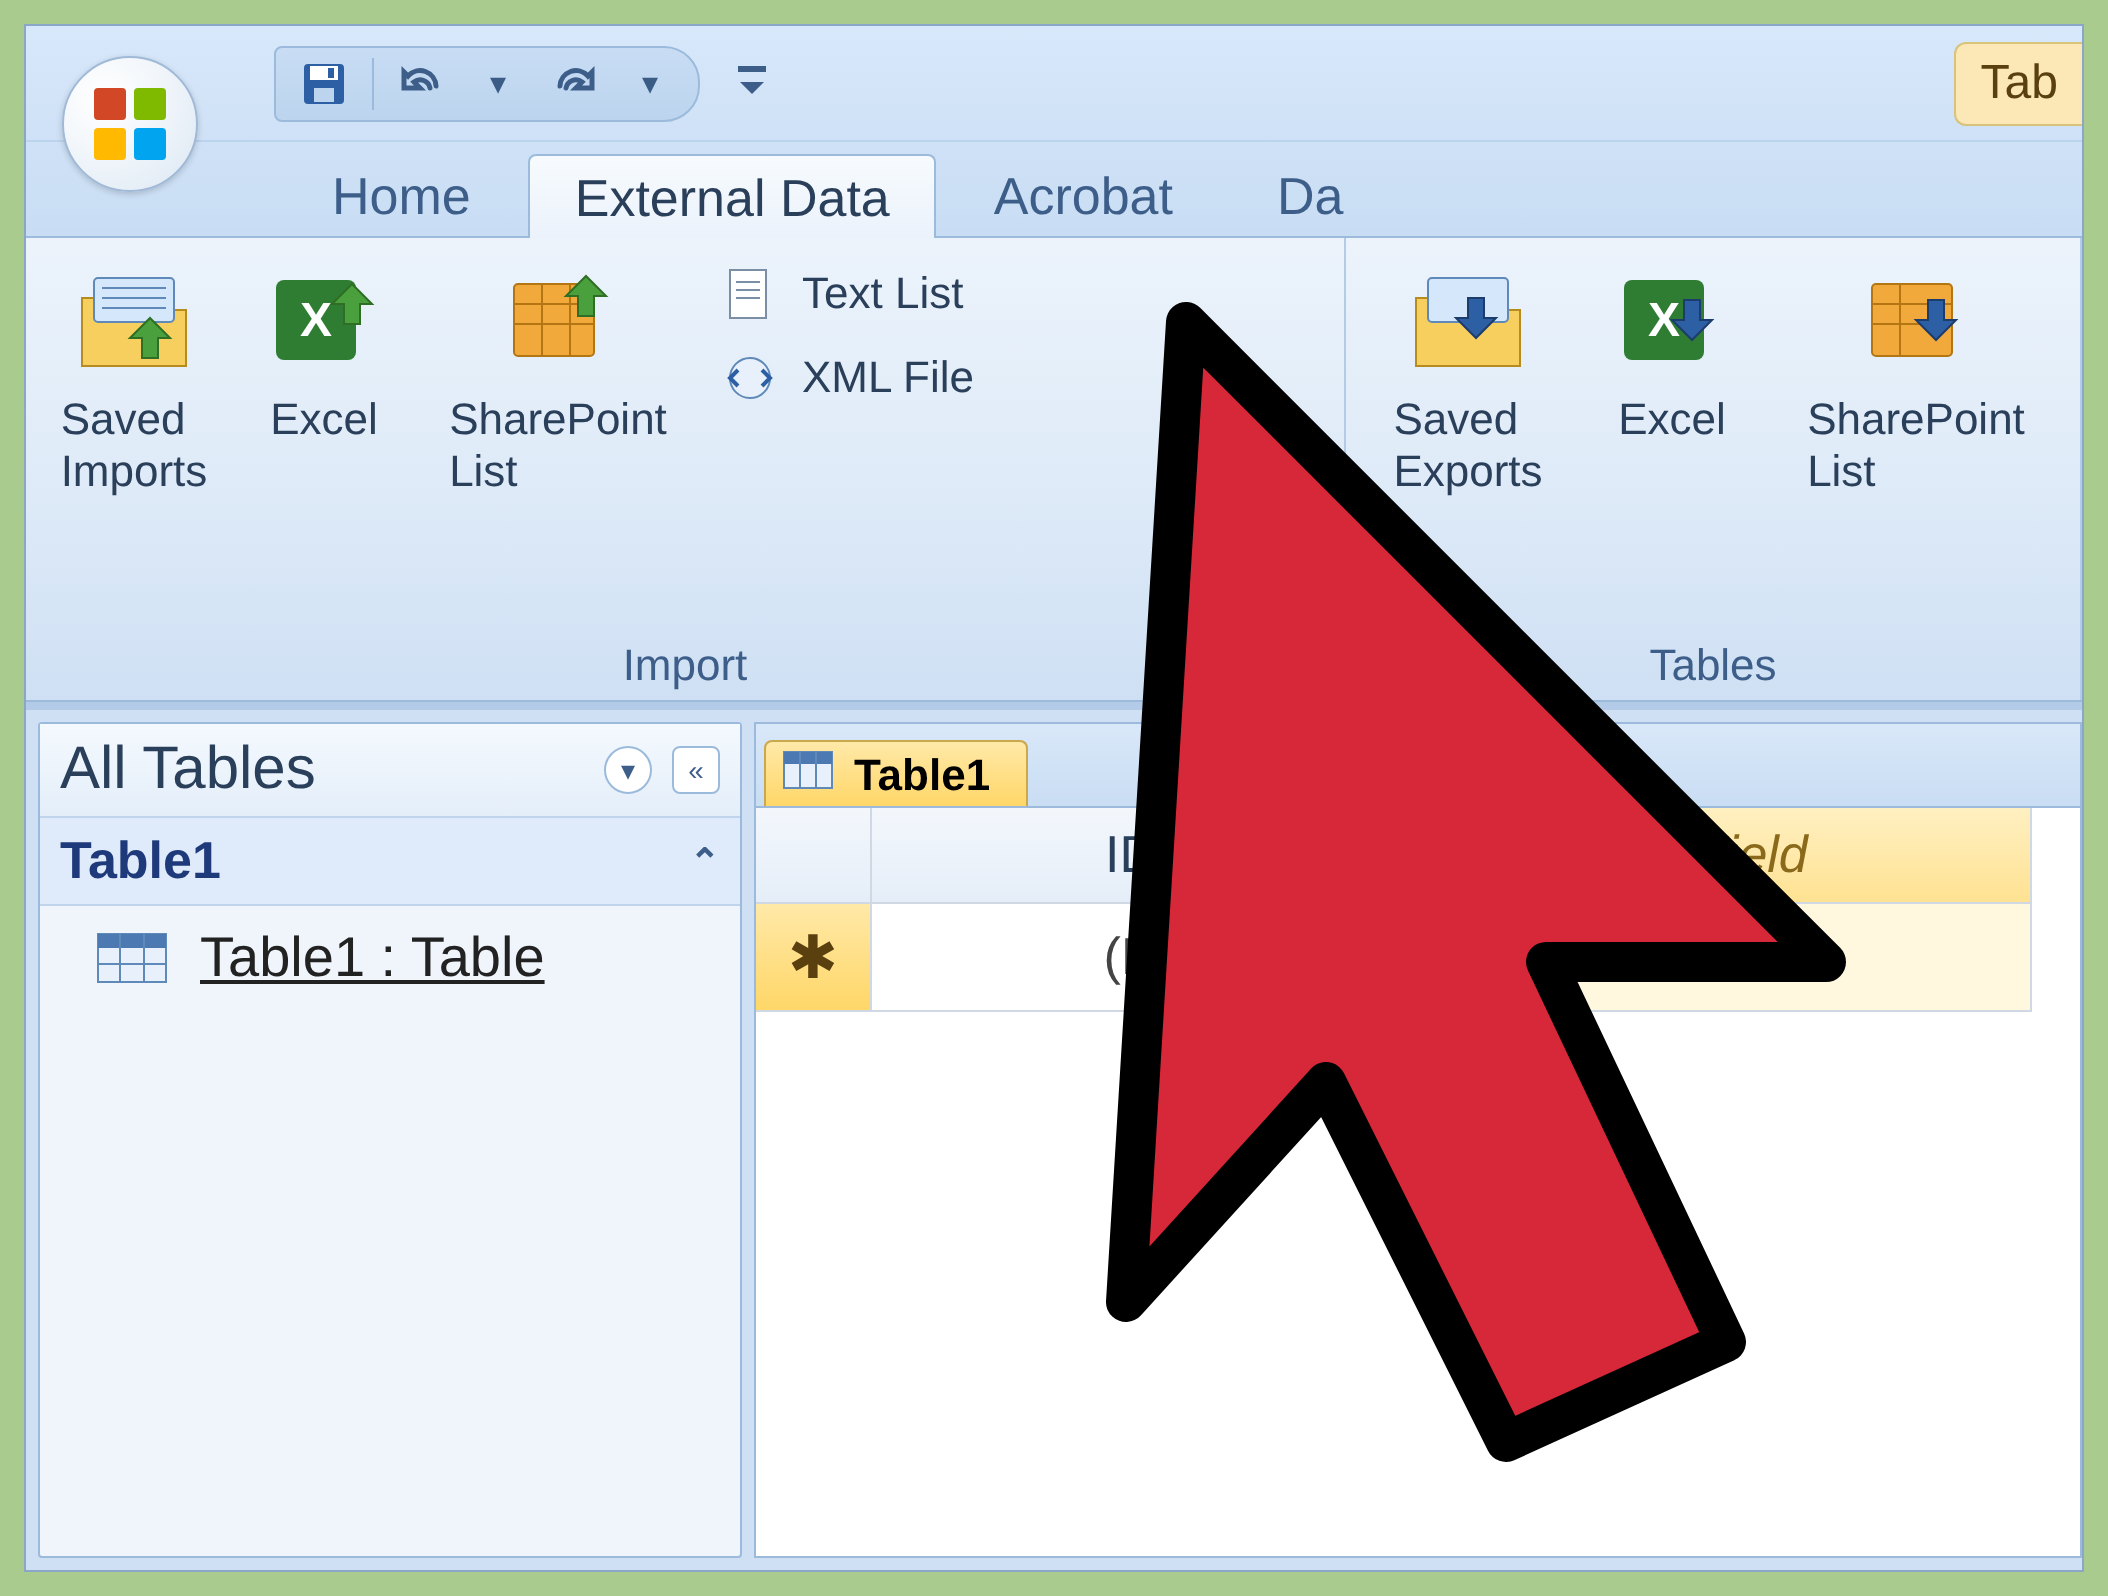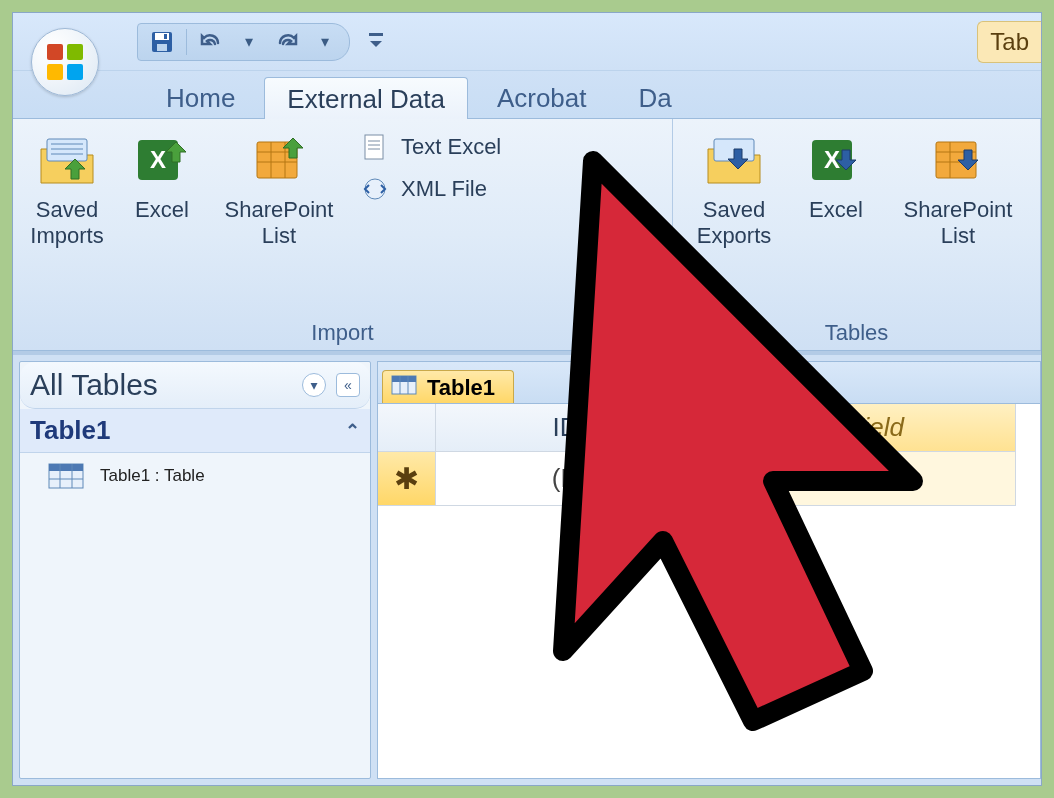--- a/index.html
+++ b/index.html
@@ -63,21 +63,21 @@
   }
   .group-body { display:flex; gap:4px; flex:1; }
   .group-label {
     text-align:center; font-size:22px; color:#3e5e8a; padding:2px 0 4px;
   }
   .big-btn {
     width: 96px; display:flex; flex-direction:column; align-items:center; justify-content:flex-start;
     padding-top:6px;
   }
   .big-btn .icon-slot { width:64px; height:60px; display:flex; align-items:center; justify-content:center; }
-  .big-btn .lbl { font-size:22px; color:#2a3f5a; text-align:center; line-height:1.2; margin-top:6px; }
+  .big-btn .lbl { font-size:22px; color:#2a3f5a; text-align:left; line-height:1.2; margin-top:6px; }
   .stack {
     width:160px; display:flex; flex-direction:column; gap:2px; padding-top:2px;
   }
   .stack-row {
     display:flex; align-items:center; gap:8px; height:40px; padding:0 4px;
   }
   .stack-row .mini-icon { width:36px; height:32px; display:flex; align-items:center; justify-content:center; }
   .stack-row .stxt { font-size:22px; color:#2a3f5a; }
   
   .content {
@@ -87,30 +87,29 @@
   }
   .nav-pane {
     width:352px; background:#eff5fb; border:1px solid #9cbbdc; margin:6px; border-radius:2px;
     display:flex; flex-direction:column;
   }
   .nav-head {
     display:flex; align-items:center; justify-content:space-between;
     padding:6px 10px; font-size:30px; color:#2a3f5a;
     background:linear-gradient(to bottom,#f4f9fe,#e4eef9);
     border-bottom:1px solid #c0d4eb;
-    border-radius:15px;
   }
   .nav-head .ctrls { display:flex; gap:10px; }
   .nav-head .ctrl { width:24px; height:24px; border:1px solid #9cbbdc; border-radius:50%; display:flex; align-items:center; justify-content:center; font-size:14px; color:#3e5e8a; background:#fff; }
   .nav-group {
     background:#dfeafa; padding:6px 10px; font-size:26px; color:#1f3a7a; font-weight:bold;
     border-bottom:1px solid #c0d4eb; display:flex; justify-content:space-between; align-items:center;
   }
   .nav-item {
-    padding:10px 12px 10px 28px; font-size:17px; color:#222; display:flex; align-items:center; gap:16px;
+    padding:10px 12px 10px 28px; font-size:28px; color:#222; display:flex; align-items:center; gap:16px;text-decoration:underline;
   }
   .table-mini-icon { width:36px; height:26px; }
   
   .sheet {
     flex:1; margin:6px 0 6px 0; background:#fff; border:1px solid #9cbbdc; position:relative;
     display:flex; flex-direction:column; overflow:hidden;
   }
   .sheet-tabbar {
     height:42px; background:linear-gradient(to bottom,#d9e8f9,#c9ddf3);
     border-bottom:1px solid #9cbbdc; display:flex; align-items:flex-end; padding-left:4px;
@@ -235,21 +234,21 @@
         <div class="stack">
           <div class="stack-row">
             <div class="mini-icon">
               <svg width="28" height="28" viewBox="0 0 28 28">
                   <rect x="4" y="2" width="18" height="24" fill="#fff" stroke="#7a8ea5"></rect>
                   <line x1="7" y1="8" x2="19" y2="8" stroke="#7a8ea5"></line>
                   <line x1="7" y1="12" x2="19" y2="12" stroke="#7a8ea5"></line>
                   <line x1="7" y1="16" x2="19" y2="16" stroke="#7a8ea5"></line>
                 </svg>
             </div>
-            <div class="stxt">Text Excel</div>
+            <div class="stxt">Text List</div>
           </div>
           <div class="stack-row">
             <div class="mini-icon">
               <svg width="28" height="28" viewBox="0 0 28 28">
                   <circle cx="14" cy="14" r="10" fill="#e7f0fb" stroke="#5e89b8"></circle>
                   <path d="M8 10l-4 4 4 4M20 10l4 4-4 4" stroke="#2d5fa4" fill="none" stroke-width="2"></path>
                 </svg>
             </div>
             <div class="stxt">XML File</div>
           </div>

